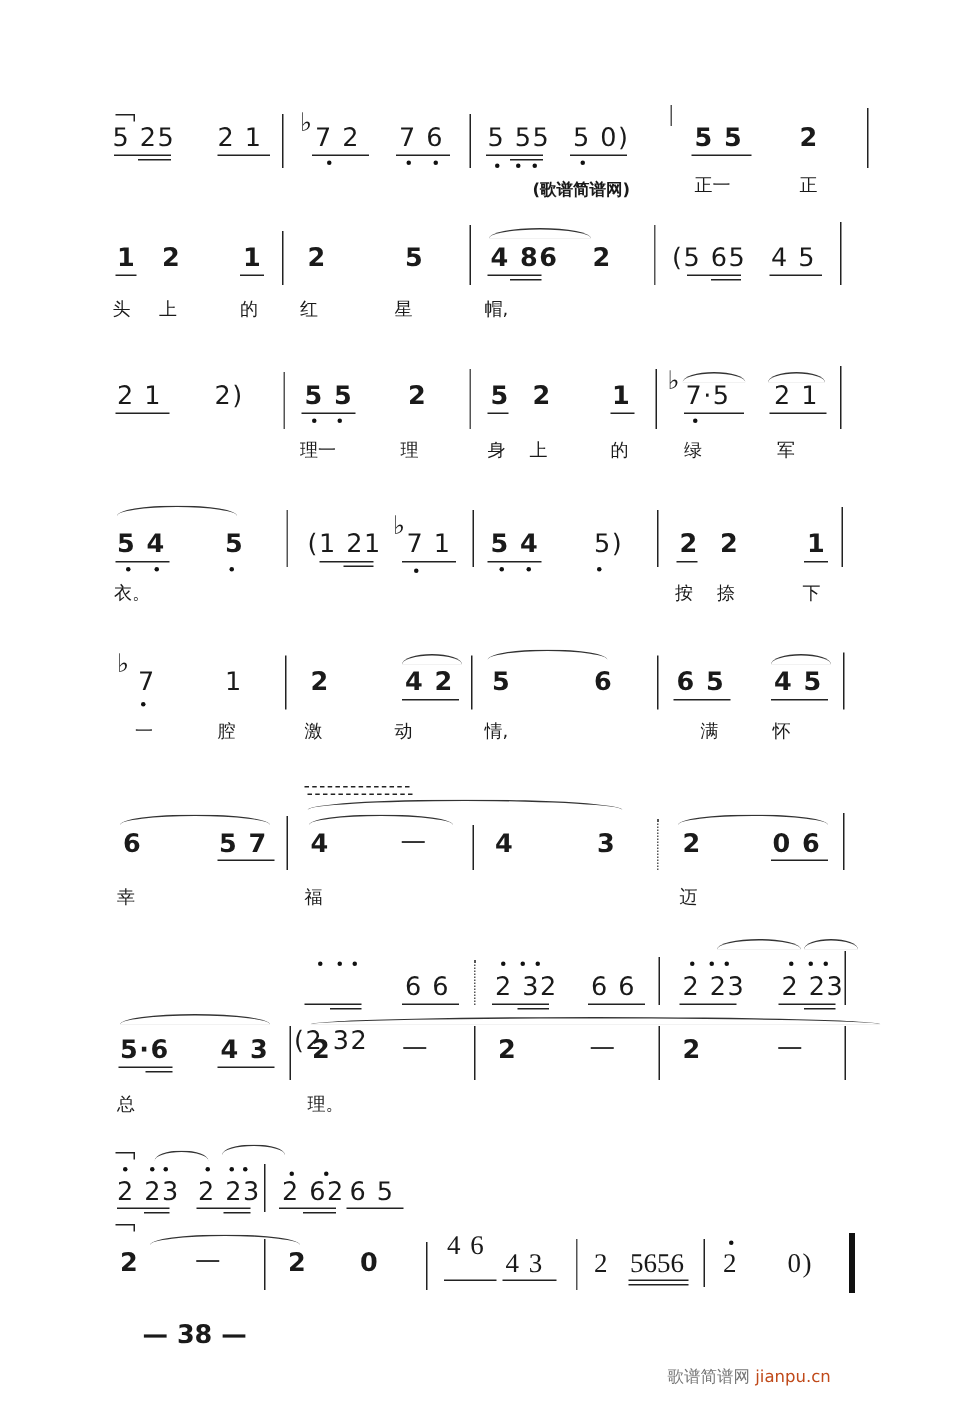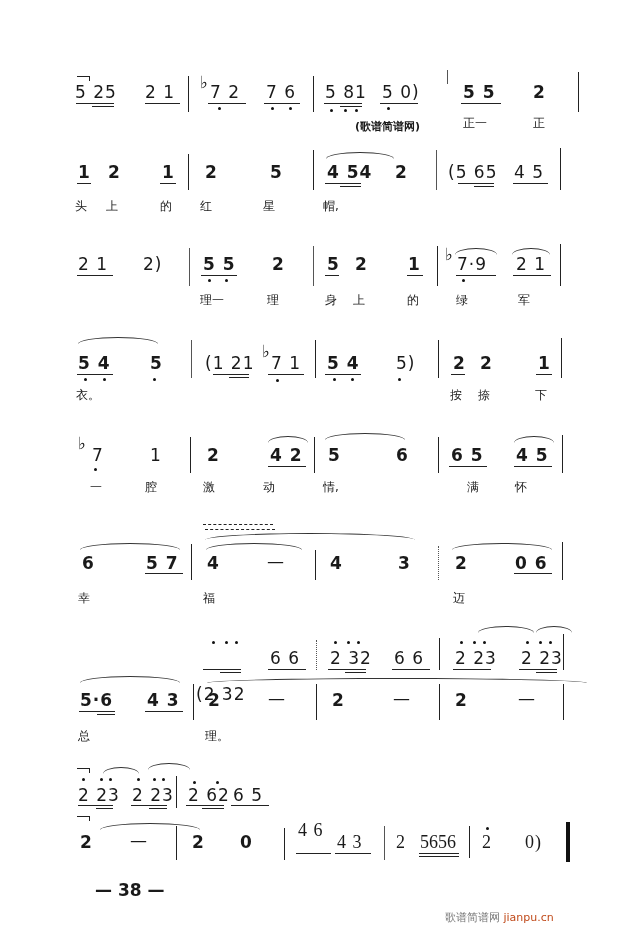--- a/index.html
+++ b/index.html
@@ -33,21 +33,21 @@
   <span class="bar" style="left:188px;top:76px;height:36px;"></span>
   <span class="flat" style="left:200px;top:72px;">♭</span>
   <span class="tok" style="left:210px;top:82px;">7 2</span>
   <span class="ul" style="left:208px;top:103px;width:38px;"></span>
   <span class="dot" style="left:218px;top:107px;"></span>
   <span class="tok" style="left:266px;top:82px;">7 6</span>
   <span class="ul" style="left:264px;top:103px;width:36px;"></span>
   <span class="dot" style="left:271px;top:107px;"></span>
   <span class="dot" style="left:289px;top:107px;"></span>
   <span class="bar" style="left:313px;top:76px;height:36px;"></span>
-  <span class="tok" style="left:325px;top:82px;">5 81</span>
+  <span class="tok" style="left:325px;top:82px;">5 55</span>
   <span class="ul" style="left:324px;top:103px;width:38px;"></span>
   <span class="ul" style="left:340px;top:106px;width:22px;"></span>
   <span class="dot" style="left:330px;top:109px;"></span>
   <span class="dot" style="left:344px;top:109px;"></span>
   <span class="dot" style="left:355px;top:109px;"></span>
   <span class="tok" style="left:382px;top:82px;">5 0)</span>
   <span class="ul" style="left:380px;top:103px;width:38px;"></span>
   <span class="dot" style="left:387px;top:107px;"></span>
   <span class="bar thin" style="left:447px;top:70px;height:14px;"></span>
   <span class="tok" style="left:463px;top:82px;font-weight:bold;">5 5</span>
@@ -63,21 +63,21 @@
   <span class="tok" style="left:78px;top:162px;font-weight:bold;">1</span>
   <span class="ul" style="left:77px;top:183px;width:14px;"></span>
   <span class="tok" style="left:108px;top:162px;font-weight:bold;">2</span>
   <span class="tok" style="left:162px;top:162px;font-weight:bold;">1</span>
   <span class="ul" style="left:160px;top:183px;width:16px;"></span>
   <span class="bar" style="left:188px;top:154px;height:36px;"></span>
   <span class="tok" style="left:205px;top:162px;font-weight:bold;">2</span>
   <span class="tok" style="left:270px;top:162px;font-weight:bold;">5</span>
   <span class="bar" style="left:313px;top:150px;height:40px;"></span>
   <span class="slur" style="left:326px;top:152px;width:68px;"></span>
-  <span class="tok" style="left:327px;top:162px;font-weight:bold;">4 54</span>
+  <span class="tok" style="left:327px;top:162px;font-weight:bold;">4 86</span>
   <span class="ul" style="left:325px;top:183px;width:36px;"></span>
   <span class="ul" style="left:340px;top:186px;width:21px;"></span>
   <span class="tok" style="left:395px;top:162px;font-weight:bold;">2</span>
   <span class="bar thin" style="left:436px;top:150px;height:40px;"></span>
   <span class="tok" style="left:448px;top:162px;">(5 65</span>
   <span class="ul" style="left:458px;top:183px;width:36px;"></span>
   <span class="ul" style="left:474px;top:186px;width:20px;"></span>
   <span class="tok" style="left:514px;top:162px;">4 5</span>
   <span class="ul" style="left:513px;top:183px;width:35px;"></span>
   <span class="bar" style="left:560px;top:148px;height:42px;"></span>
@@ -101,21 +101,21 @@
   <span class="tok" style="left:272px;top:254px;font-weight:bold;">2</span>
   <span class="bar thin" style="left:313px;top:246px;height:40px;"></span>
   <span class="tok" style="left:327px;top:254px;font-weight:bold;">5</span>
   <span class="ul" style="left:325px;top:275px;width:14px;"></span>
   <span class="tok" style="left:355px;top:254px;font-weight:bold;">2</span>
   <span class="tok" style="left:408px;top:254px;font-weight:bold;">1</span>
   <span class="ul" style="left:407px;top:275px;width:16px;"></span>
   <span class="bar" style="left:437px;top:246px;height:40px;"></span>
   <span class="flat" style="left:445px;top:244px;">♭</span>
   <span class="slur" style="left:455px;top:248px;width:42px;"></span>
-  <span class="tok" style="left:457px;top:254px;">7·9</span>
+  <span class="tok" style="left:457px;top:254px;">7·5</span>
   <span class="ul" style="left:456px;top:275px;width:40px;"></span>
   <span class="dot" style="left:462px;top:279px;"></span>
   <span class="slur" style="left:512px;top:248px;width:38px;"></span>
   <span class="tok" style="left:516px;top:254px;">2 1</span>
   <span class="ul" style="left:513px;top:275px;width:38px;"></span>
   <span class="bar" style="left:560px;top:244px;height:42px;"></span>
   <span class="lyr" style="left:200px;top:290px;">理一</span>
   <span class="lyr" style="left:267px;top:290px;">理</span>
   <span class="lyr" style="left:325px;top:290px;">身</span>
   <span class="lyr" style="left:353px;top:290px;">上</span>

